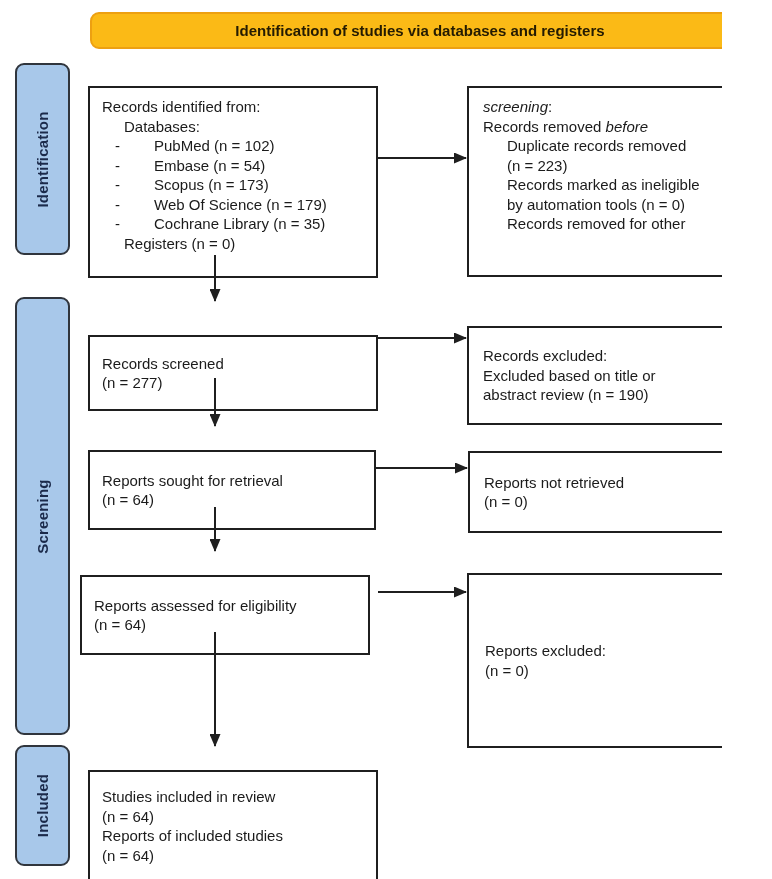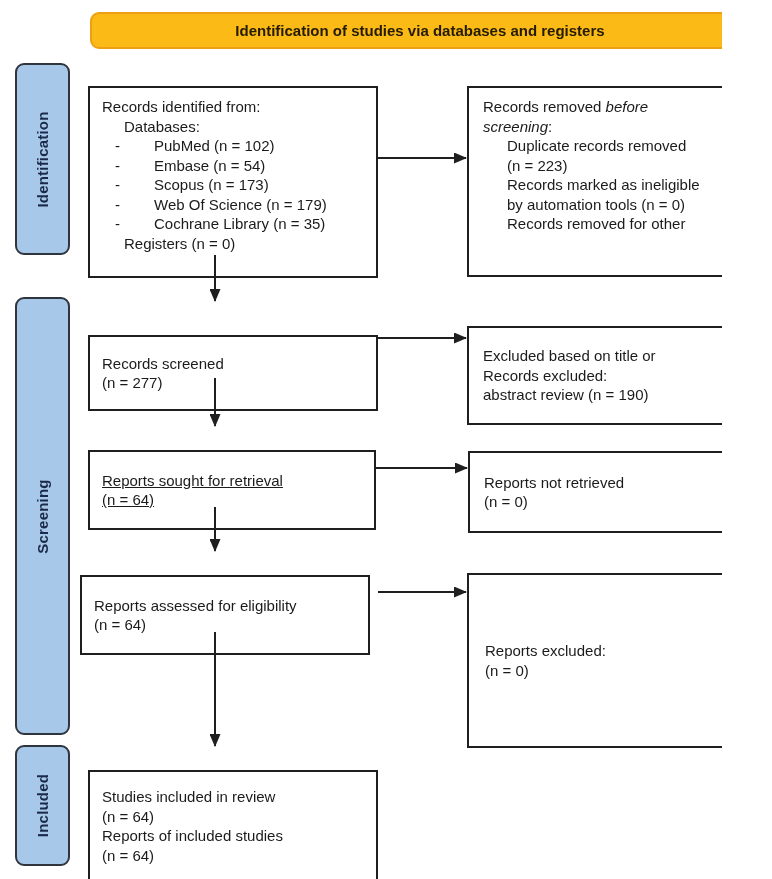--- a/index.html
+++ b/index.html
@@ -49,21 +49,21 @@
     box-sizing: border-box;
     font-size: 15px;
     line-height: 19.5px;
     margin-top: 23px;
   }
   .center-v { display: flex; flex-direction: column; justify-content: center; }
   #box-records-identified    { left: 88px;  top: 63px;  width: 290px; height: 192px; padding: 9px 6px 6px 12px; }
   #box-records-removed       { left: 467px; top: 63px;  width: 292px; height: 191px; padding: 9px 6px 6px 14px; }
   #box-records-screened      { left: 88px;  top: 312px; width: 290px; height: 76px;  padding-left: 12px; }
   #box-records-excluded      { left: 467px; top: 303px; width: 292px; height: 99px;  padding-left: 14px; }
-  #box-reports-sought        { left: 88px;  top: 427px; width: 288px; height: 80px;  padding-left: 12px; text-decoration: underline; }
+  #box-reports-sought        { left: 88px;  top: 427px; width: 288px; height: 80px;  padding-left: 12px; }
   #box-reports-not-retrieved { left: 468px; top: 428px; width: 291px; height: 82px;  padding-left: 14px; }
   #box-reports-assessed      { left: 80px;  top: 552px; width: 290px; height: 80px;  padding-left: 12px; }
   #box-reports-excluded      { left: 467px; top: 550px; width: 292px; height: 175px; padding-left: 16px; }
   #box-studies-included      { left: 88px;  top: 747px; width: 290px; height: 112px; padding-left: 12px; justify-content: center; }
   .indent1 { margin-left: 22px; }
   .dbrow { display: flex; }
   .dbrow .dash { margin-left: 13px; width: 39px; flex: none; }
   .rm-item { margin-left: 24px; }
   svg.arrows {
     position: absolute; left: 0; top: 0;
@@ -108,37 +108,37 @@
       <span>Web Of Science (n = 179)</span>
     </div>
     <div class="dbrow">
       <span class="dash">-</span>
       <span>Cochrane Library (n = 35)</span>
     </div>
     <div class="indent1">Registers (n = 0)</div>
   </div>
 
   <div class="box" id="box-records-removed">
+    <div><em>screening</em><span>:</span></div>
     <div><span>Records removed </span><em>before</em></div>
-    <div><em>screening</em><span>:</span></div>
     <div class="rm-item">Duplicate records removed</div>
     <div class="rm-item">(n = 223)</div>
     <div class="rm-item">Records marked as ineligible</div>
     <div class="rm-item">by automation tools (n = 0)</div>
     <div class="rm-item">Records removed for other</div>
   </div>
 
   <div class="box center-v" id="box-records-screened">
     <div>Records screened</div>
     <div>(n = 277)</div>
   </div>
 
   <div class="box center-v" id="box-records-excluded">
+    <div>Records excluded:</div>
     <div>Excluded based on title or</div>
-    <div>Records excluded:</div>
     <div>abstract review (n = 190)</div>
   </div>
 
   <div class="box center-v" id="box-reports-sought">
     <div>Reports sought for retrieval</div>
     <div>(n = 64)</div>
   </div>
 
   <div class="box center-v" id="box-reports-not-retrieved">
     <div>Reports not retrieved</div>

